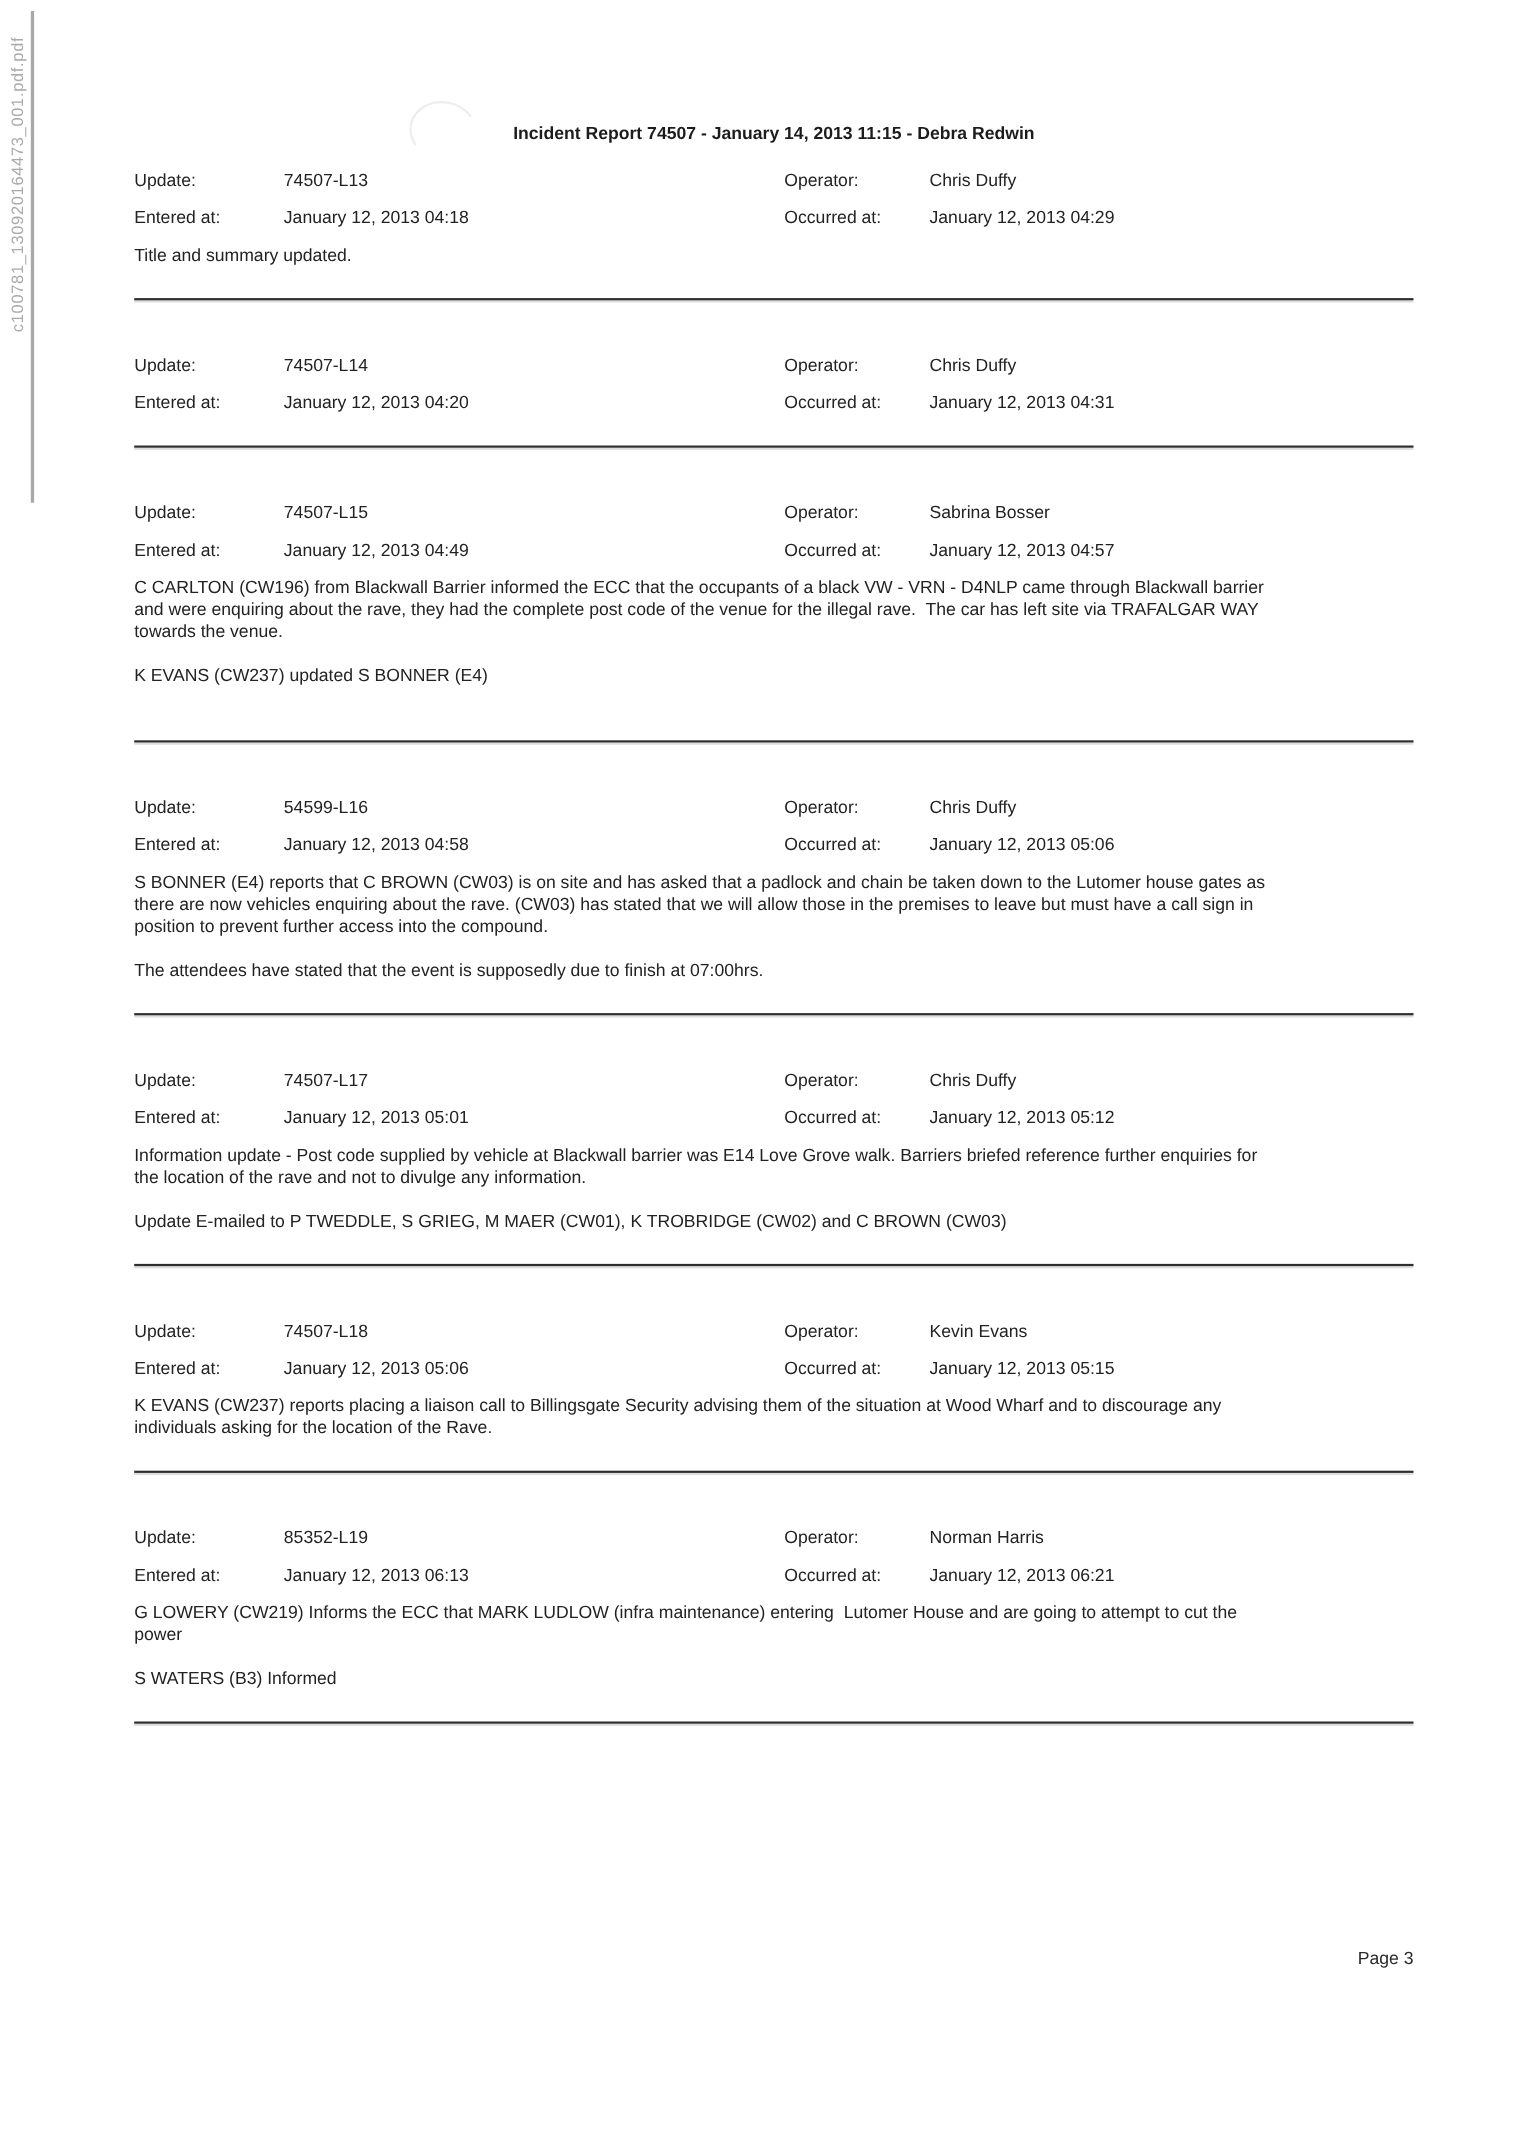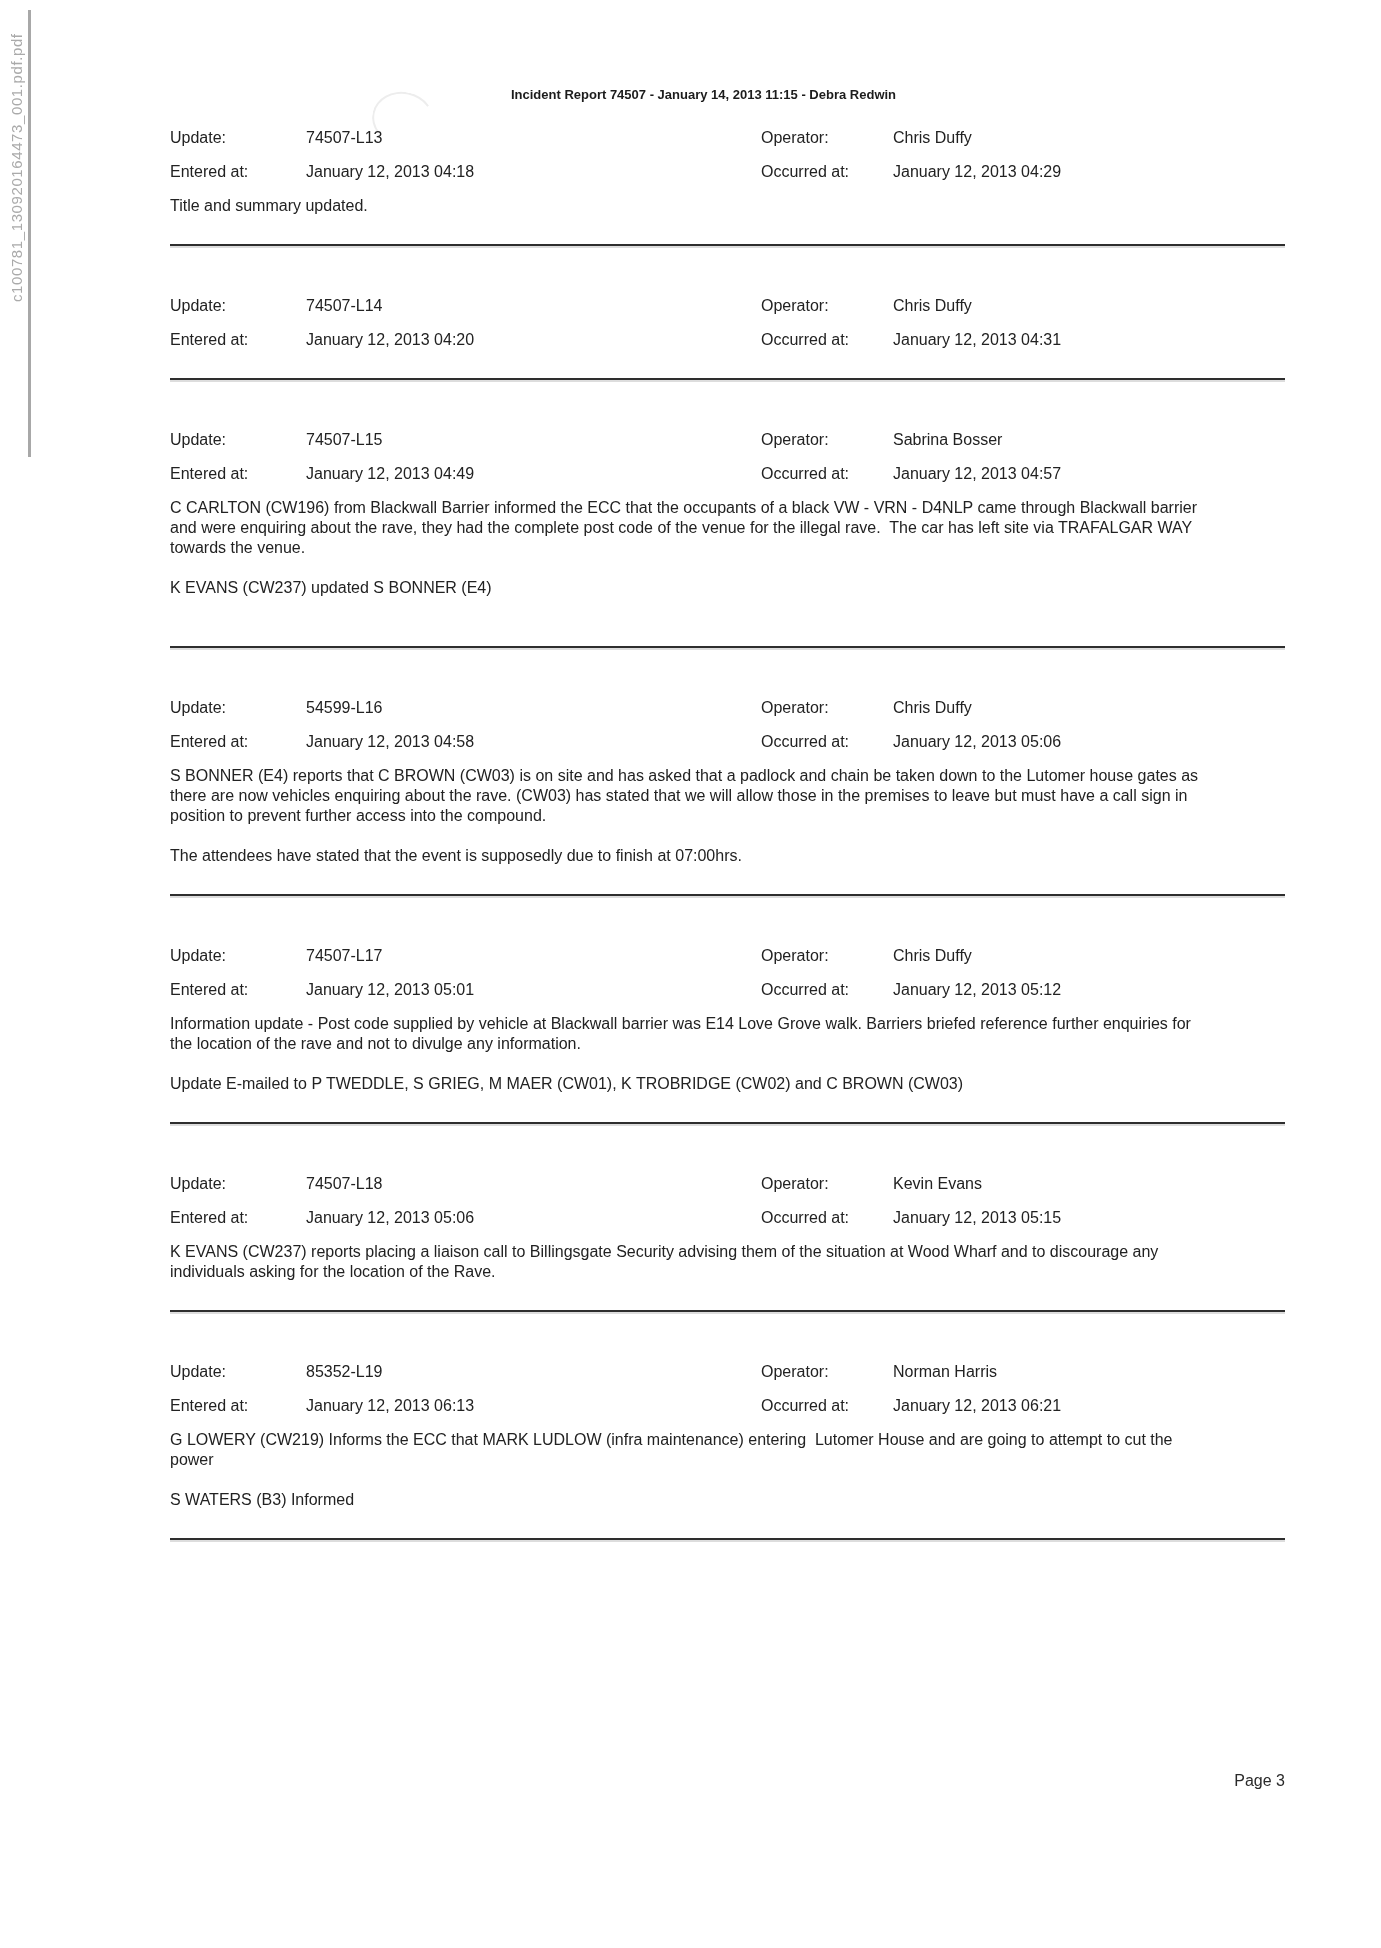--- a/index.html
+++ b/index.html
@@ -32,28 +32,28 @@
     border-bottom-color: transparent; border-right-color: transparent;
     transform: rotate(12deg);
   }
 
   .content {
     position: absolute; left: 122px; top: 0;
     width: 1163px;
   }
 
   .page-title {
-    margin: 0; padding-top: 83px;
+    margin: 0; padding-top: 110px;
     text-align: center;
-    font-size: 13px; font-weight: bold; color: #1c1c1c;
+    font-size: 16px; font-weight: bold; color: #1c1c1c;
     line-height: 24px;
     margin-bottom: 21px;
   }
 
-  .entry { margin-top: 50px; margin-left: 48px; }
+  .entry { margin-top: 50px; }
   .entry:first-of-type { margin-top: 0; }
 
   .meta-row {
     display: grid;
     grid-template-columns: 136px 455px 132px auto;
     font-size: 16px; line-height: 20px;
     margin-bottom: 14px;
   }
 
   .entry-body {

